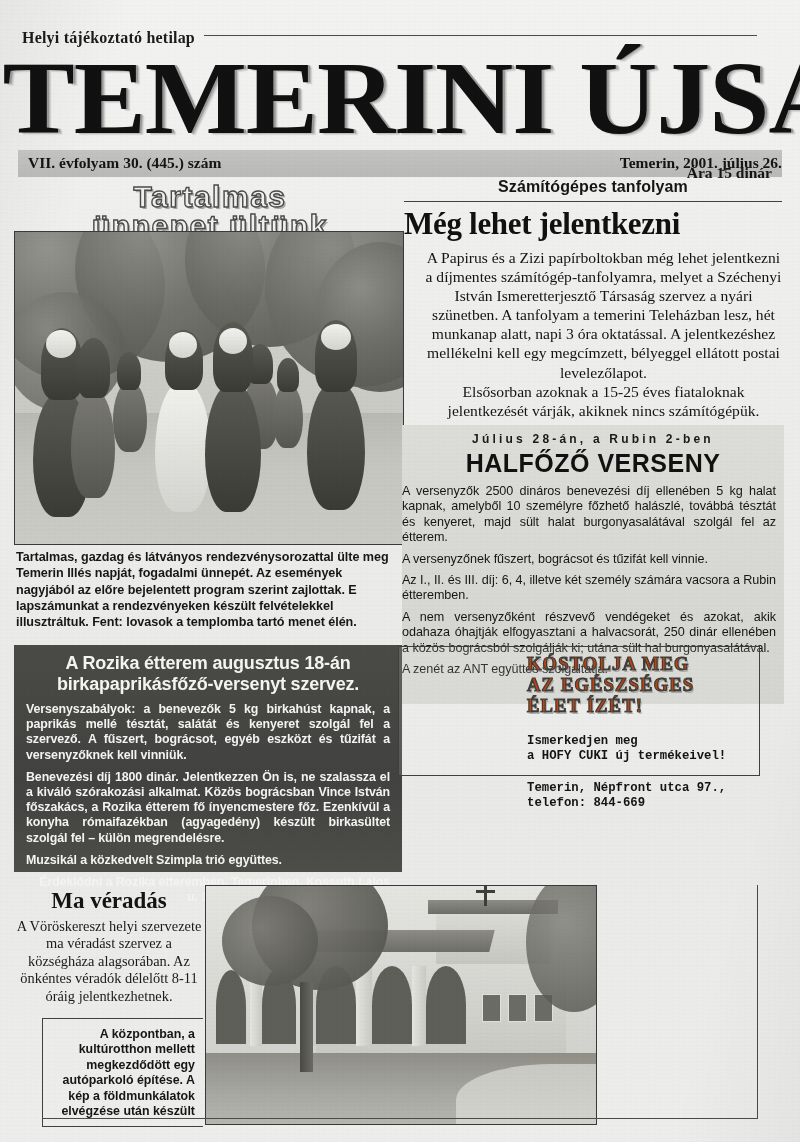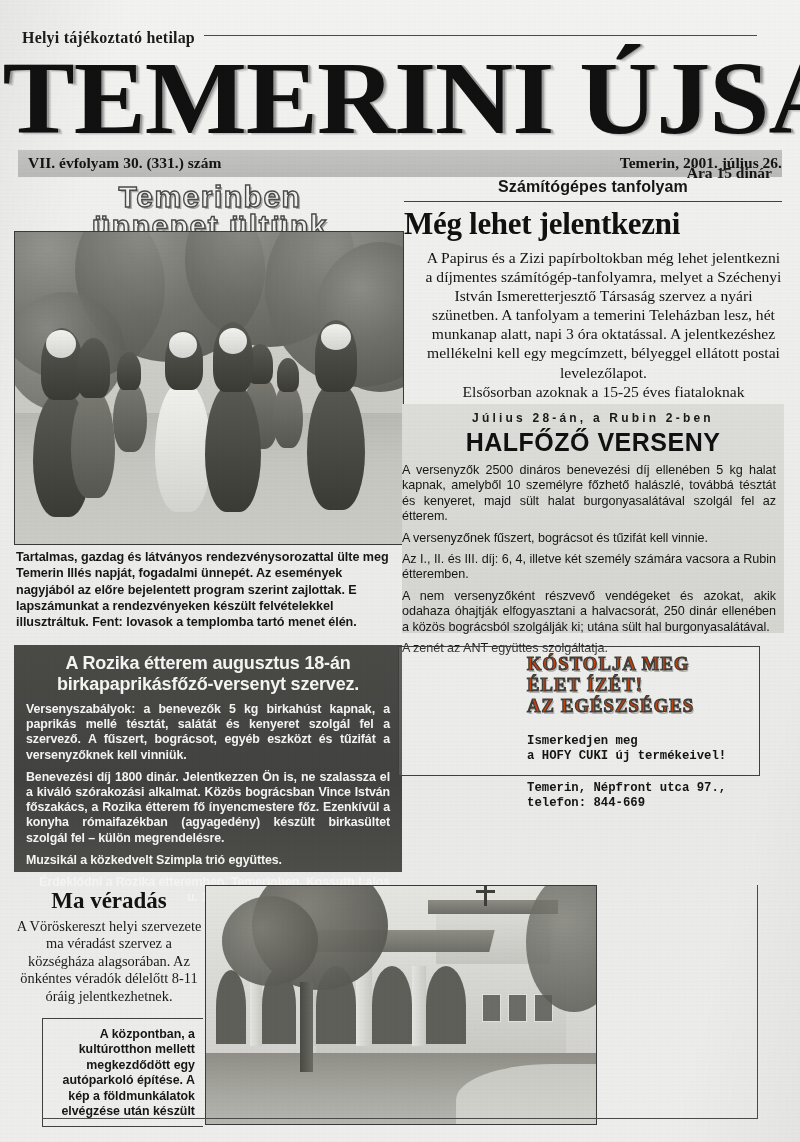--- a/index.html
+++ b/index.html
@@ -200,21 +200,21 @@
   #r-body{
     left:404px;top:248px;width:378px;
     font-family:"Liberation Serif", serif;
     font-size:15.6px;line-height:19.1px;text-align:center;color:#141414;
   }
   #r-body p{margin:0;}
   #r-body p.ind{text-indent:0;padding-left:21px;}
 
   
   #halfozo{
-    left:402px;top:404px;width:382px;height:229px;
+    left:402px;top:425px;width:382px;height:279px;
     background:linear-gradient(180deg,#dcdcd9,#d4d4d1);
   }
   #halfozo-kicker{
     margin:7px 0 0 0;text-align:center;
     font-family:"Liberation Sans", sans-serif;
     font-weight:700;font-size:12px;letter-spacing:3.2px;color:#1a1a1a;
   }
   #halfozo-title{
     margin:3px 0 0 0;text-align:center;
     font-family:"Liberation Sans", sans-serif;
@@ -303,27 +303,27 @@
 
 <div class="abs" id="kicker-row">
   <span id="kicker">Helyi tájékoztató hetilap</span><span id="kicker-rule"></span>
 </div>
 
 <div class="abs" id="masthead">
   <div id="masthead-title">TEMERINI ÚJSÁG</div>
 </div>
 
 <div class="abs" id="issue-bar">
-  <div class="cell" id="issue-left">VII. évfolyam 30. (331.) szám</div>
+  <div class="cell" id="issue-left">VII. évfolyam 30. (445.) szám</div>
   <div class="cell" id="issue-center">Temerin, 2001. július 26.</div>
   <div class="cell" id="issue-right">Ára 15 dinár</div>
 </div>
 
 <div class="abs" id="left-headline">
-  <div class="outline-head">Temerinben</div>
+  <div class="outline-head">Tartalmas</div>
   <div class="outline-head">ünnepet ültünk</div>
 </div>
 
 <div class="abs" id="photo-horses">
   <div class="ph-sky"></div>
 
   <div class="ph-tree" style="left:-30px;top:-40px;width:180px;height:190px;"></div>
   <div class="ph-tree" style="left:60px;top:-55px;width:190px;height:185px;"></div>
   <div class="ph-tree" style="left:170px;top:-60px;width:170px;height:175px;"></div>
   <div class="ph-tree" style="left:250px;top:-45px;width:190px;height:200px;"></div>
@@ -420,22 +420,22 @@
   <div class="hf-p">A versenyzőnek fűszert, bográcsot és tűzifát kell vinnie.</div>
   <div class="hf-p">Az I., II. és III. díj: 6, 4, illetve két személy számára vacsora a Rubin étteremben.</div>
   <div class="hf-p">A nem versenyzőként részvevő vendégeket és azokat, akik odahaza óhajtják elfogyasztani a halvacsorát, 250 dinár ellenében a közös bográcsból szolgálják ki; utána sült hal burgonyasalátával.</div>
   <div class="hf-p">A zenét az ANT együttes szolgáltatja.</div>
 </div>
 
 <div class="abs" id="ad-hofy">
   <div id="hofy-right">
     <div id="hofy-head">
       <div>KÓSTOLJA MEG</div>
+      <div>AZ EGÉSZSÉGES</div>
       <div>ÉLET ÍZÉT!</div>
-      <div>AZ EGÉSZSÉGES</div>
     </div>
     <div class="hofy-p sp">
       <div>Ismerkedjen meg</div>
       <div>a HOFY CUKI új termékeivel!</div>
     </div>
     <div class="hofy-p sp">
       <div>Temerin, Népfront utca 97.,</div>
       <div>telefon: 844-669</div>
     </div>
   </div>

